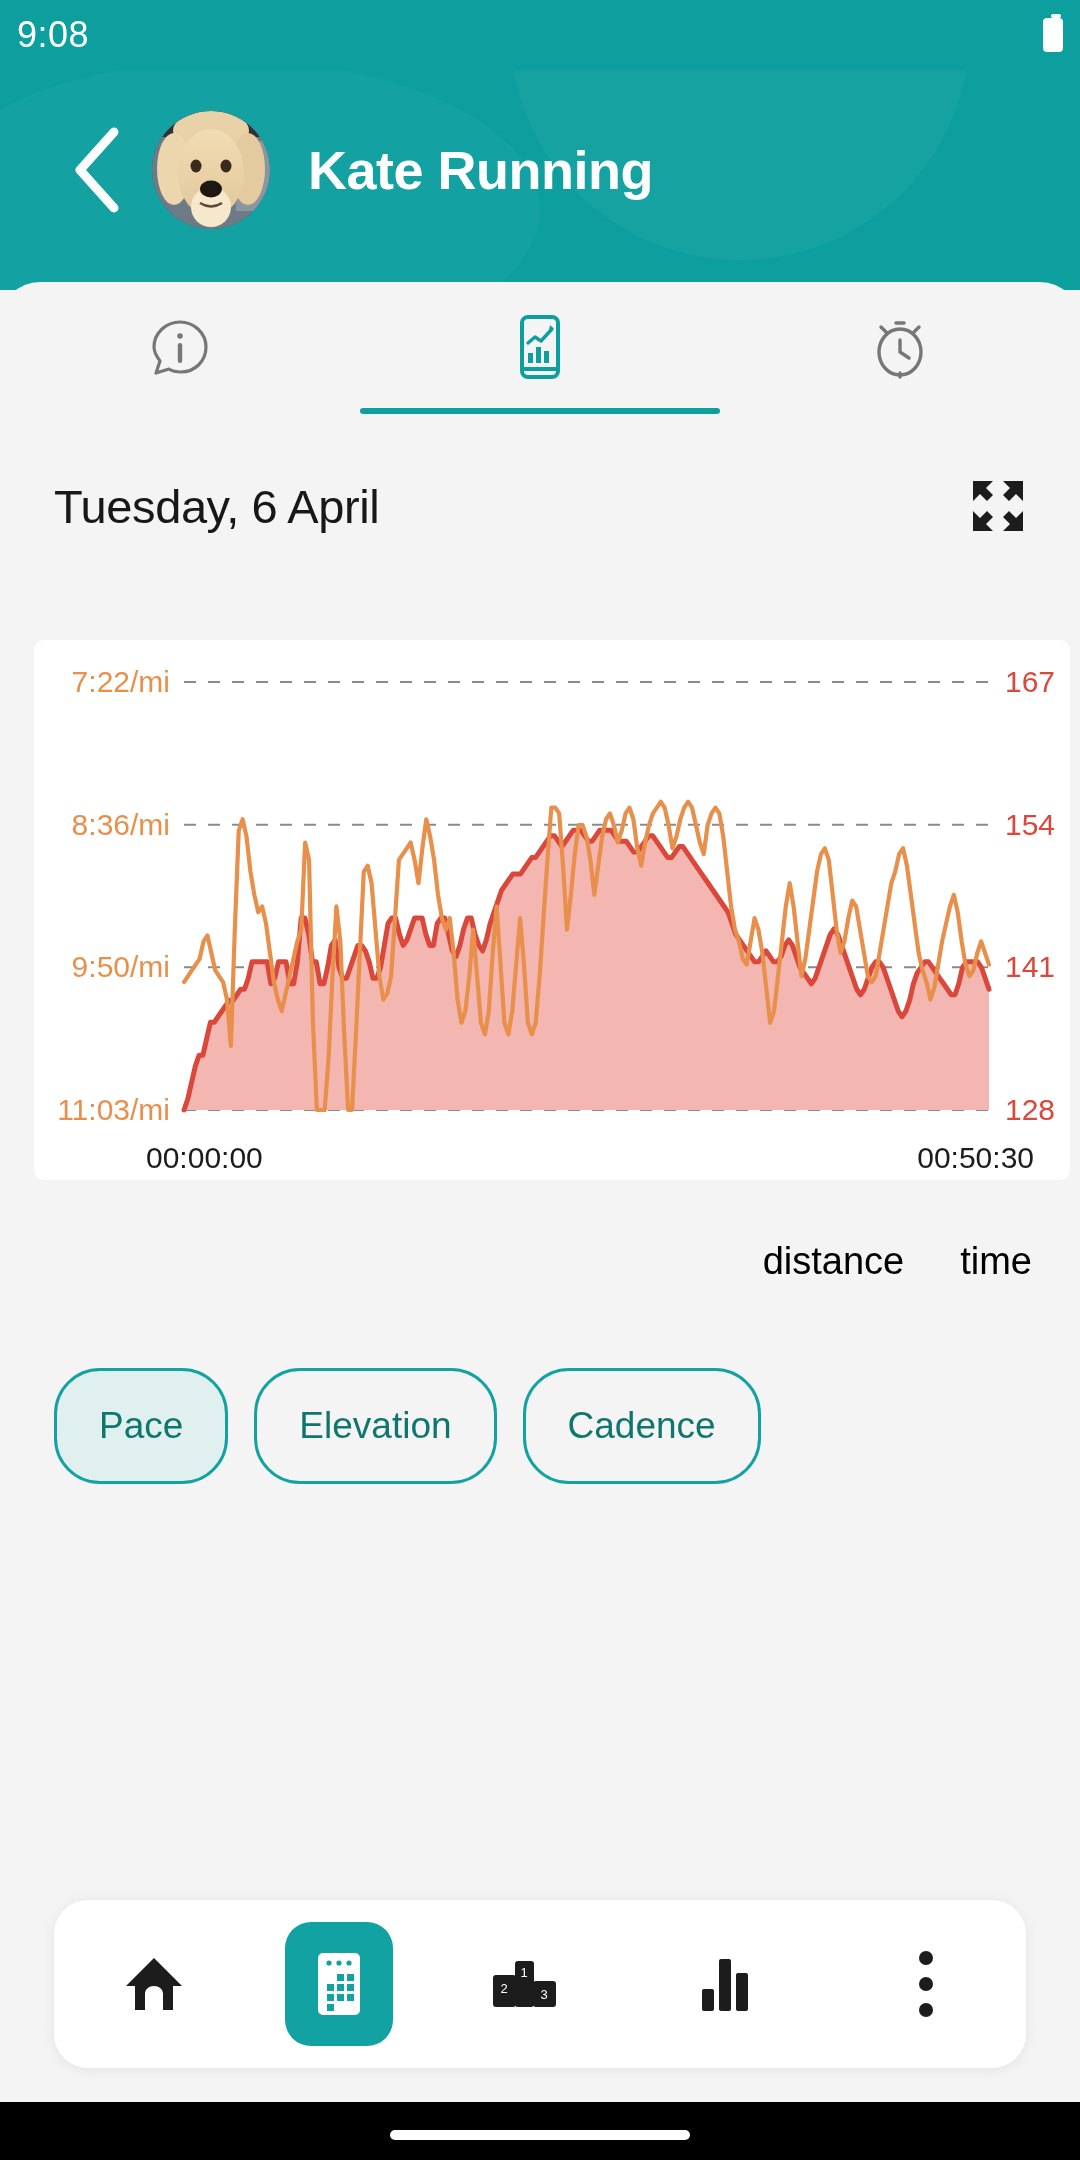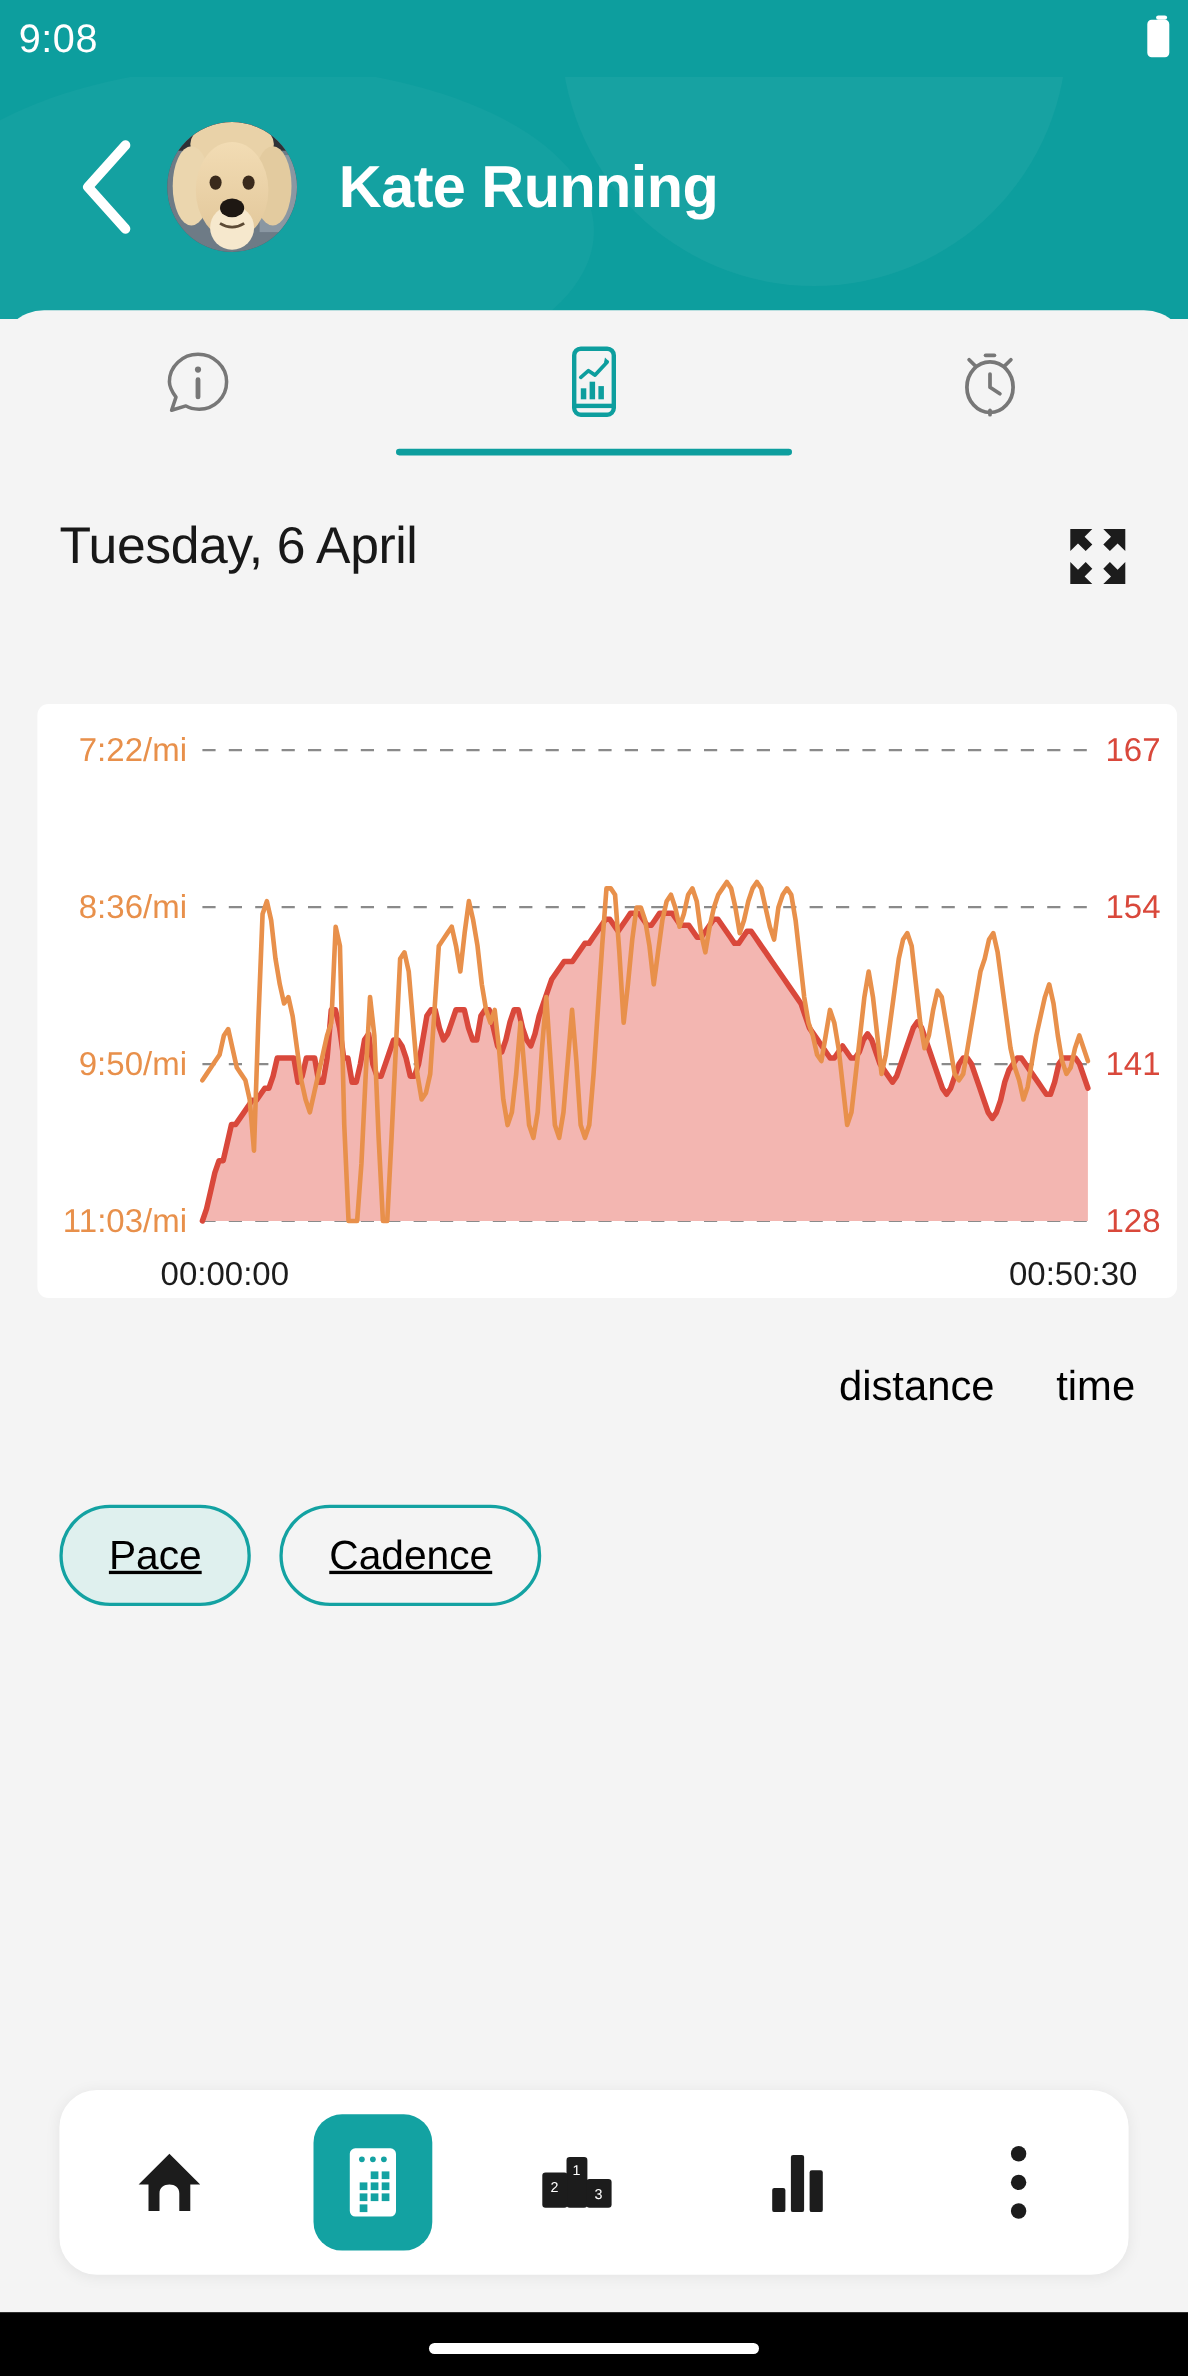--- a/index.html
+++ b/index.html
@@ -76,21 +76,21 @@
     flex: 1 1 0; height: 132px; display: flex; align-items: center; justify-content: center;
     cursor: pointer; position: relative;
   }
   .tab-underline {
     position: absolute; bottom: 0; height: 6px; background: #0D9E9E;
     left: 360px; width: 360px; border-radius: 3px;
   }
 
   
   .date-row {
-    display: flex; align-items: flex-start; justify-content: space-between;
+    display: flex; align-items: center; justify-content: space-between;
     padding: 54px 44px 0 54px;
   }
   .date-title { font-size: 47px; color: #181818; letter-spacing: -0.4px; }
   .expand-btn { width: 76px; height: 76px; display:flex; align-items:center; justify-content:center; cursor:pointer; }
 
   
   .chart-card {
     position: absolute; left: 34px; top: 640px; width: 1036px; height: 540px;
     background: #fff; border-radius: 10px;
   }
@@ -103,24 +103,24 @@
   }
   .axis-opt { font-size: 38px; color: #000000; cursor: pointer; }
   .axis-opt.selected { font-weight: normal; }
 
   
   .chips {
     position: absolute; top: 1368px; left: 54px; width: 980px;
     display: flex; flex-wrap: wrap; gap: 26px 26px;
   }
   .chip {
-    height: 92px; padding: 0 42px; border-radius: 46px;
+    height: 116px; padding: 0 42px; border-radius: 46px;
     border: 3px solid #13A2A2; background: transparent;
     display: flex; align-items: center; justify-content: center;
-    font-size: 37px; color: #000000; cursor: pointer; text-decoration: underline;
+    font-size: 37px; color: #0f766e; cursor: pointer;
   }
   .chip.selected { background: #DFF0EE; }
 
   
   .bottomnav {
     position: absolute; left: 54px; bottom: 92px; width: 972px; height: 168px;
     background: #fff; border-radius: 34px;
     display: flex; align-items: center; justify-content: space-around;
     box-shadow: 0 2px 14px rgba(0,0,0,0.07);
   }
@@ -267,20 +267,21 @@
     </svg>
   </div>
 
   <div class="axis-toggle">
     <div class="axis-opt">distance</div>
     <div class="axis-opt selected">time</div>
   </div>
 
   <div class="chips">
     <div class="chip selected">Pace</div>
+    <div class="chip">Elevation</div>
     <div class="chip">Cadence</div>
   </div>
 
   <div class="bottomnav">
     <div class="navitem">
       <svg width="64" height="64" viewBox="0 0 64 64">
         <path d="M32 6 L60 34 L51 34 L51 58 L41 58 L41 42 C41 37 37 34 32 34 C27 34 23 37 23 42 L23 58 L13 58 L13 34 L4 34 Z" fill="#1c1c1c"></path>
       </svg>
     </div>
     <div class="navitem active">

